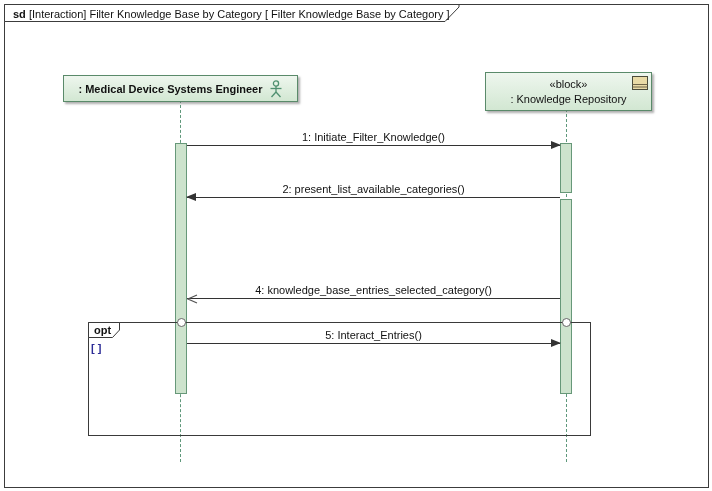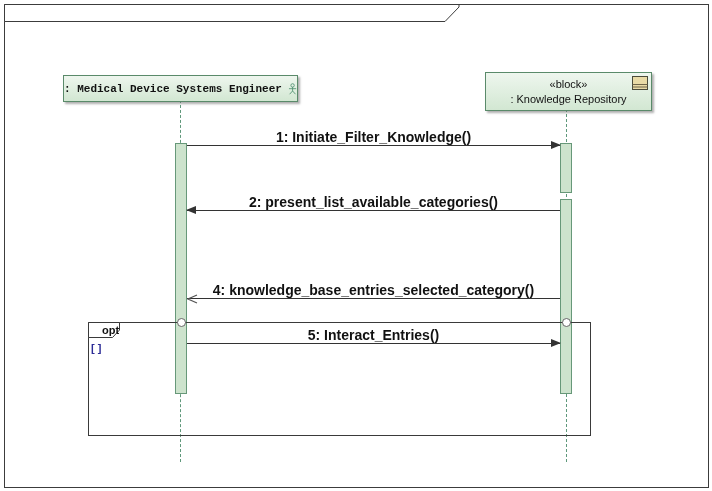--- a/index.html
+++ b/index.html
@@ -19,67 +19,71 @@
   #ll-left{left:180px;top:100px;height:362px;}
   #ll-right{left:566px;top:109px;height:353px;}
   
   .head{
     position:absolute;border:1px solid #5a8a6a;
     background:linear-gradient(180deg,#eef6ee 0%,#d2e7d2 100%);
     box-shadow:2px 2px 2px rgba(110,110,110,0.55);
     display:flex;align-items:center;justify-content:center;
     font-size:11px;z-index:2;
   }
-  #head-left{left:63px;top:75px;width:233px;height:25px;gap:6px;font-family:Liberation Mono, monospace;}
+  #head-left{left:63px;top:75px;width:233px;height:25px;gap:6px;}
   #head-left .name{font-weight:bold;white-space:nowrap;}
   #head-right{left:485px;top:72px;width:165px;height:37px;flex-direction:column;line-height:15px;}
   #head-right .stereo{font-size:11px;}
   #head-right .name{font-weight:normal;white-space:nowrap;}
   .block-icon{position:absolute;right:3px;top:3px;}
   
   .activation{position:absolute;width:10px;background:#cde3cd;border:1px solid #679879;z-index:2;}
   #act-left{left:175px;top:143px;height:249px;}
   #act-right-1{left:560px;top:143px;height:48px;}
   #act-right-2{left:560px;top:199px;height:193px;}
   
   .message{position:absolute;left:187px;width:373px;z-index:4;}
   .msg-label{
-    text-align:center;font-size:14px;height:13px;line-height:13px;
-    white-space:nowrap;color:#111;font-weight:bold;
+    text-align:center;font-size:11px;height:13px;line-height:13px;
+    white-space:nowrap;color:#111;
   }
   .msg-line{position:relative;height:0;border-top:1px solid #333;margin-top:1px;}
   .ah{position:absolute;width:0;height:0;top:-5px;}
   .ah-filled-right{right:-1px;border-top:4.5px solid transparent;border-bottom:4.5px solid transparent;border-left:10px solid #333;}
   .ah-filled-left{left:-1px;border-top:4.5px solid transparent;border-bottom:4.5px solid transparent;border-right:10px solid #333;}
   .ah-open{position:absolute;top:-5px;}
   
   .fragment{position:absolute;left:88px;top:322px;width:501px;height:112px;border:1px solid #3a3a3a;z-index:3;}
   .frag-tab{position:absolute;left:-1px;top:-1px;}
   .frag-op{
-    position:absolute;left:13px;top:0px;font-size:11px;font-weight:bold;line-height:15px;color:#111;
+    position:absolute;left:5px;top:0px;font-size:11px;font-weight:bold;line-height:15px;color:#111;
   }
   .frag-guard{position:absolute;left:2px;top:19px;font-size:11px;font-weight:bold;color:#2b2b96;}
   
   .xcircle{
     position:absolute;width:7px;height:7px;border-radius:50%;
     background:#fff;border:1px solid #666;z-index:5;
   }
   #xc-left{left:177px;top:318px;}
   #xc-right{left:562px;top:318px;}
 </style>
 </head>
 <body>
 
 <div id="canvas">
 
   <div class="frame"></div>
 
   <svg class="frame-tab-svg" width="458" height="19">
     <polygon points="0.5,0.5 455,0.5 455,3 441,17.5 0.5,17.5" fill="#ffffff" stroke="#3c3c3c" stroke-width="1"></polygon>
   </svg>
+  <div class="frame-title">
+    <span class="kw">sd</span>
+    <span>[Interaction] Filter Knowledge Base by Category [ Filter Knowledge Base by Category ]</span>
+  </div>
 
   <div class="lifeline-line" id="ll-left"></div>
   <div class="lifeline-line" id="ll-right"></div>
 
   <div class="head" id="head-left">
     <span class="name">: Medical Device Systems Engineer</span>
     <svg width="14" height="18" viewBox="0 0 14 18">
       <circle cx="7" cy="3.5" r="2.6" fill="none" stroke="#4f9070" stroke-width="1.3"></circle>
       <line x1="7" y1="6" x2="7" y2="12" stroke="#4f9070" stroke-width="1.3"></line>
       <line x1="1.5" y1="8.5" x2="12.5" y2="8.5" stroke="#4f9070" stroke-width="1.3"></line>
@@ -110,21 +114,21 @@
     <div class="frag-guard">[ ]</div>
   </div>
 
   <div class="message" style="top:131px">
     <div class="msg-label">1: Initiate_Filter_Knowledge()</div>
     <div class="msg-line">
       <span class="ah ah-filled-right"></span>
     </div>
   </div>
 
-  <div class="message" style="top:196px">
+  <div class="message" style="top:183px">
     <div class="msg-label">2: present_list_available_categories()</div>
     <div class="msg-line">
       <span class="ah ah-filled-left"></span>
     </div>
   </div>
 
 
   <div class="message" style="top:284px">
     <div class="msg-label">4: knowledge_base_entries_selected_category()</div>
     <div class="msg-line">

